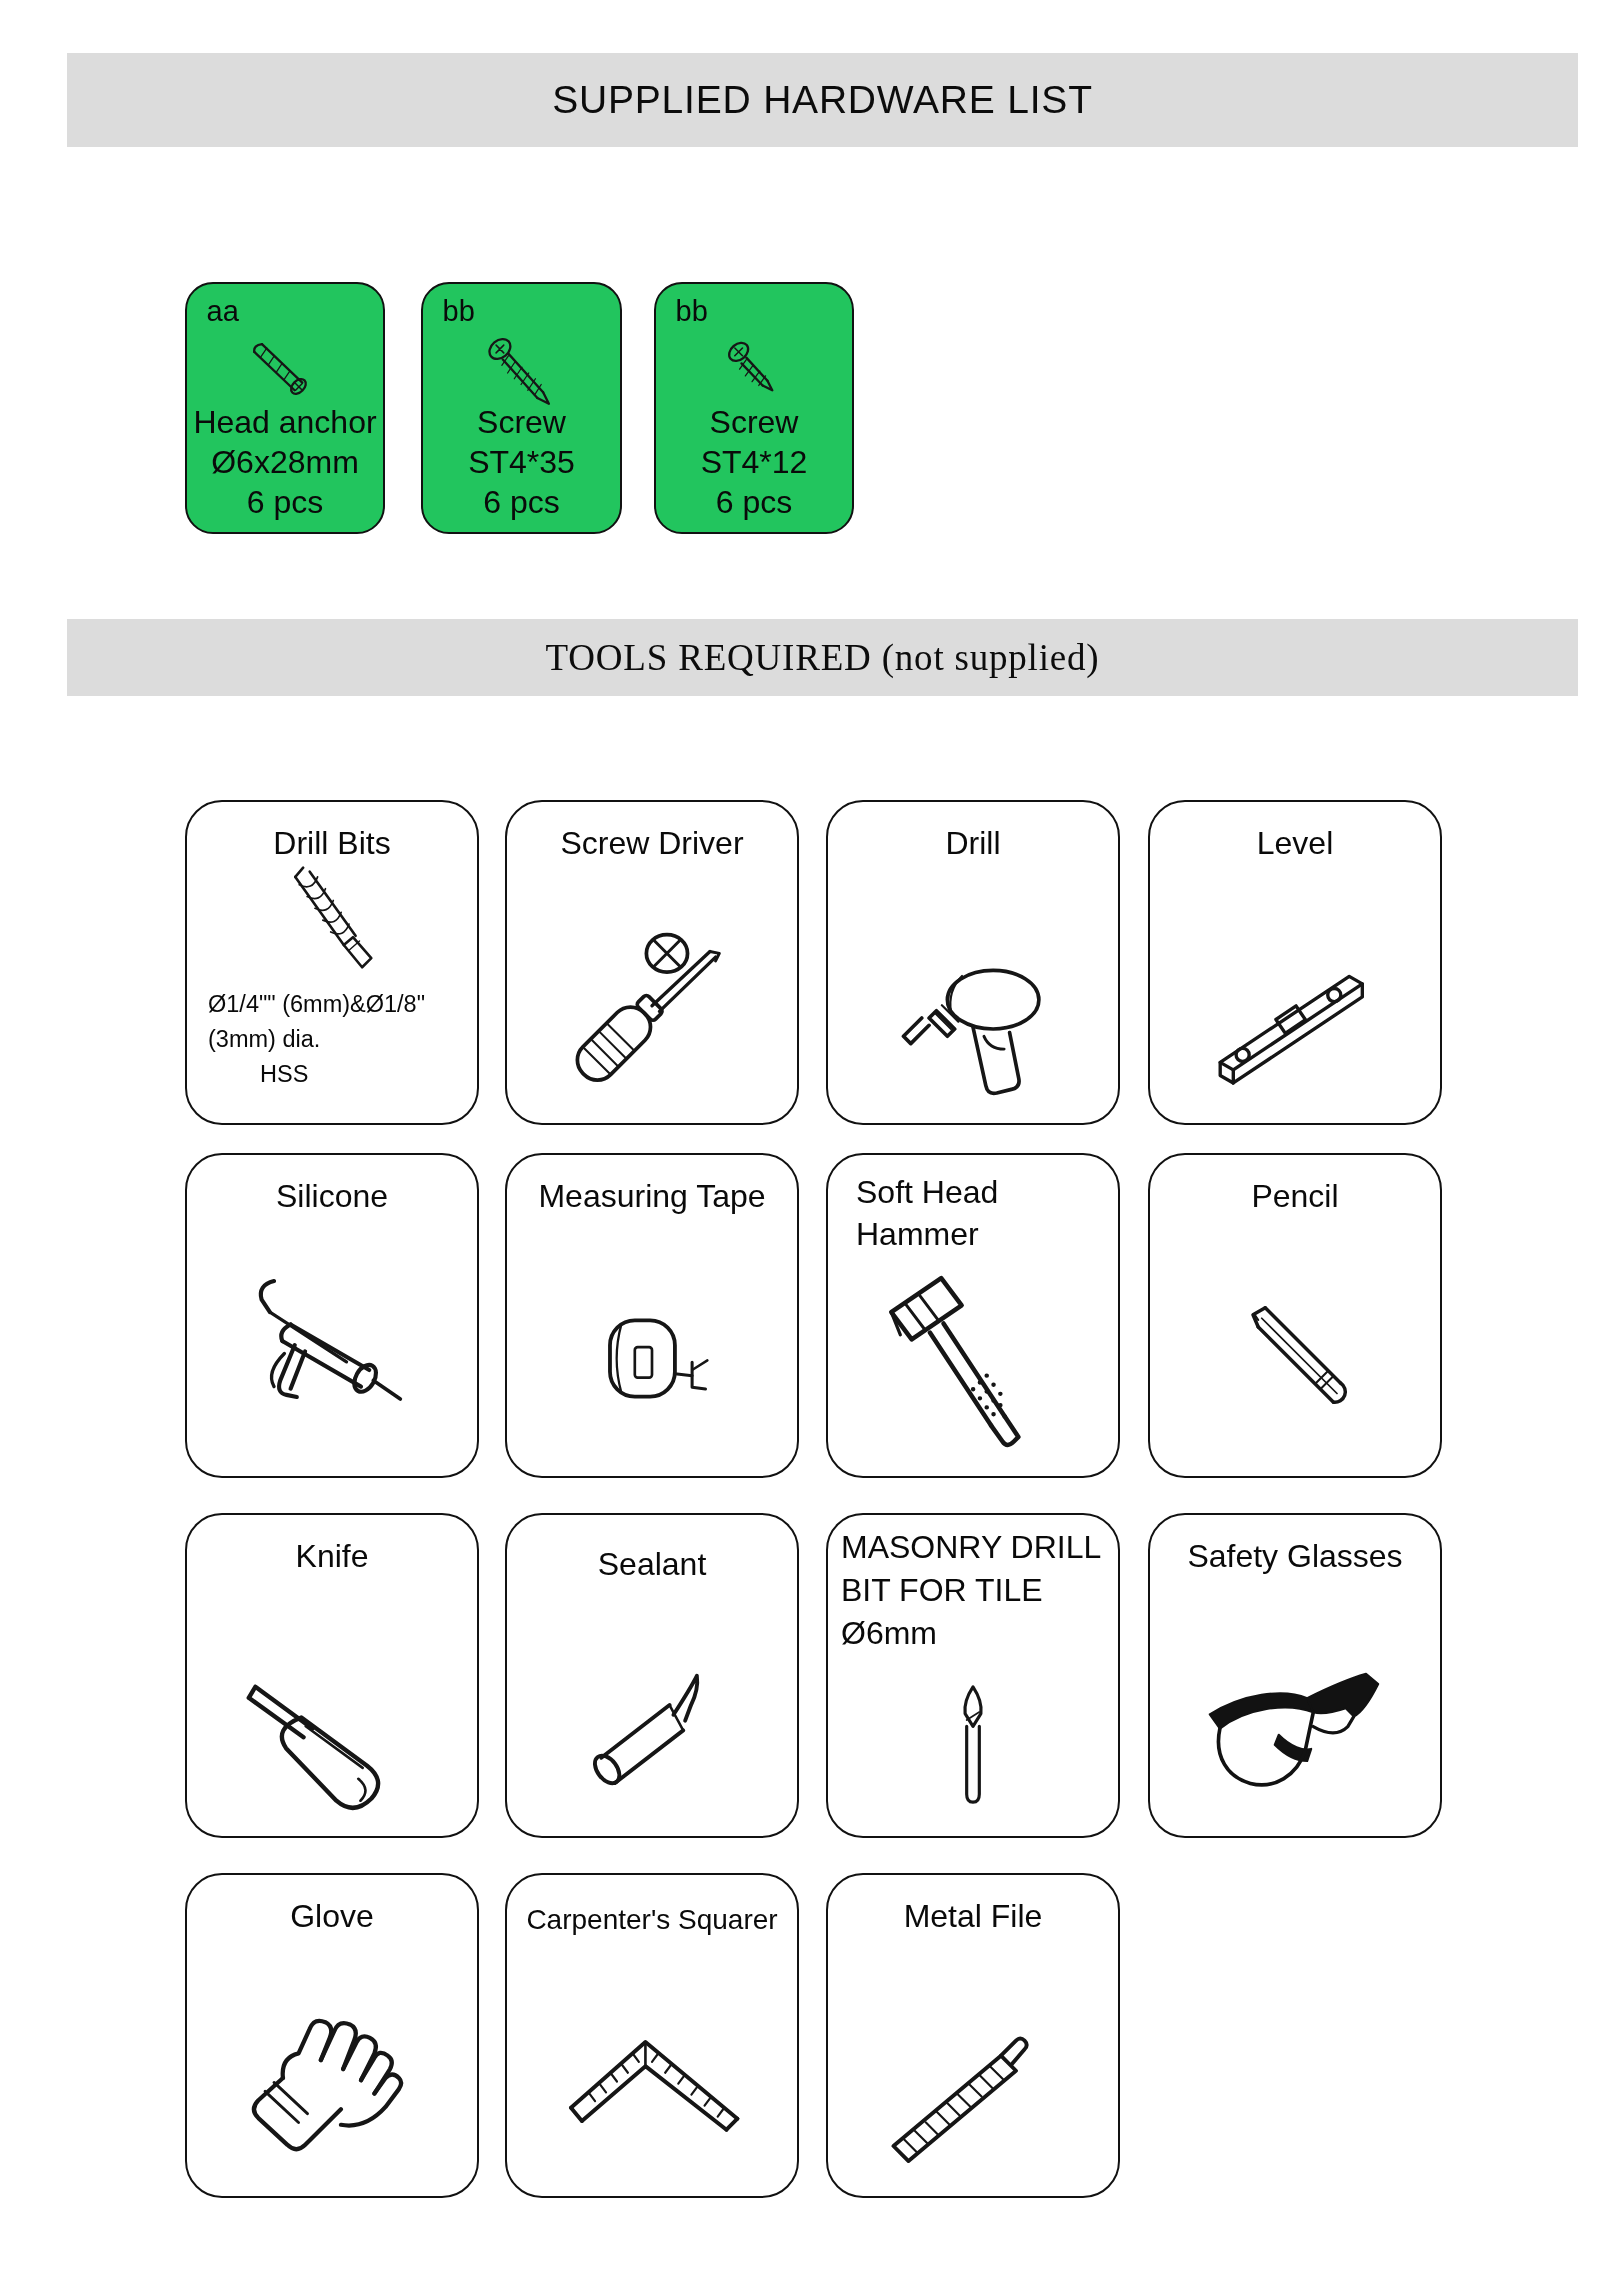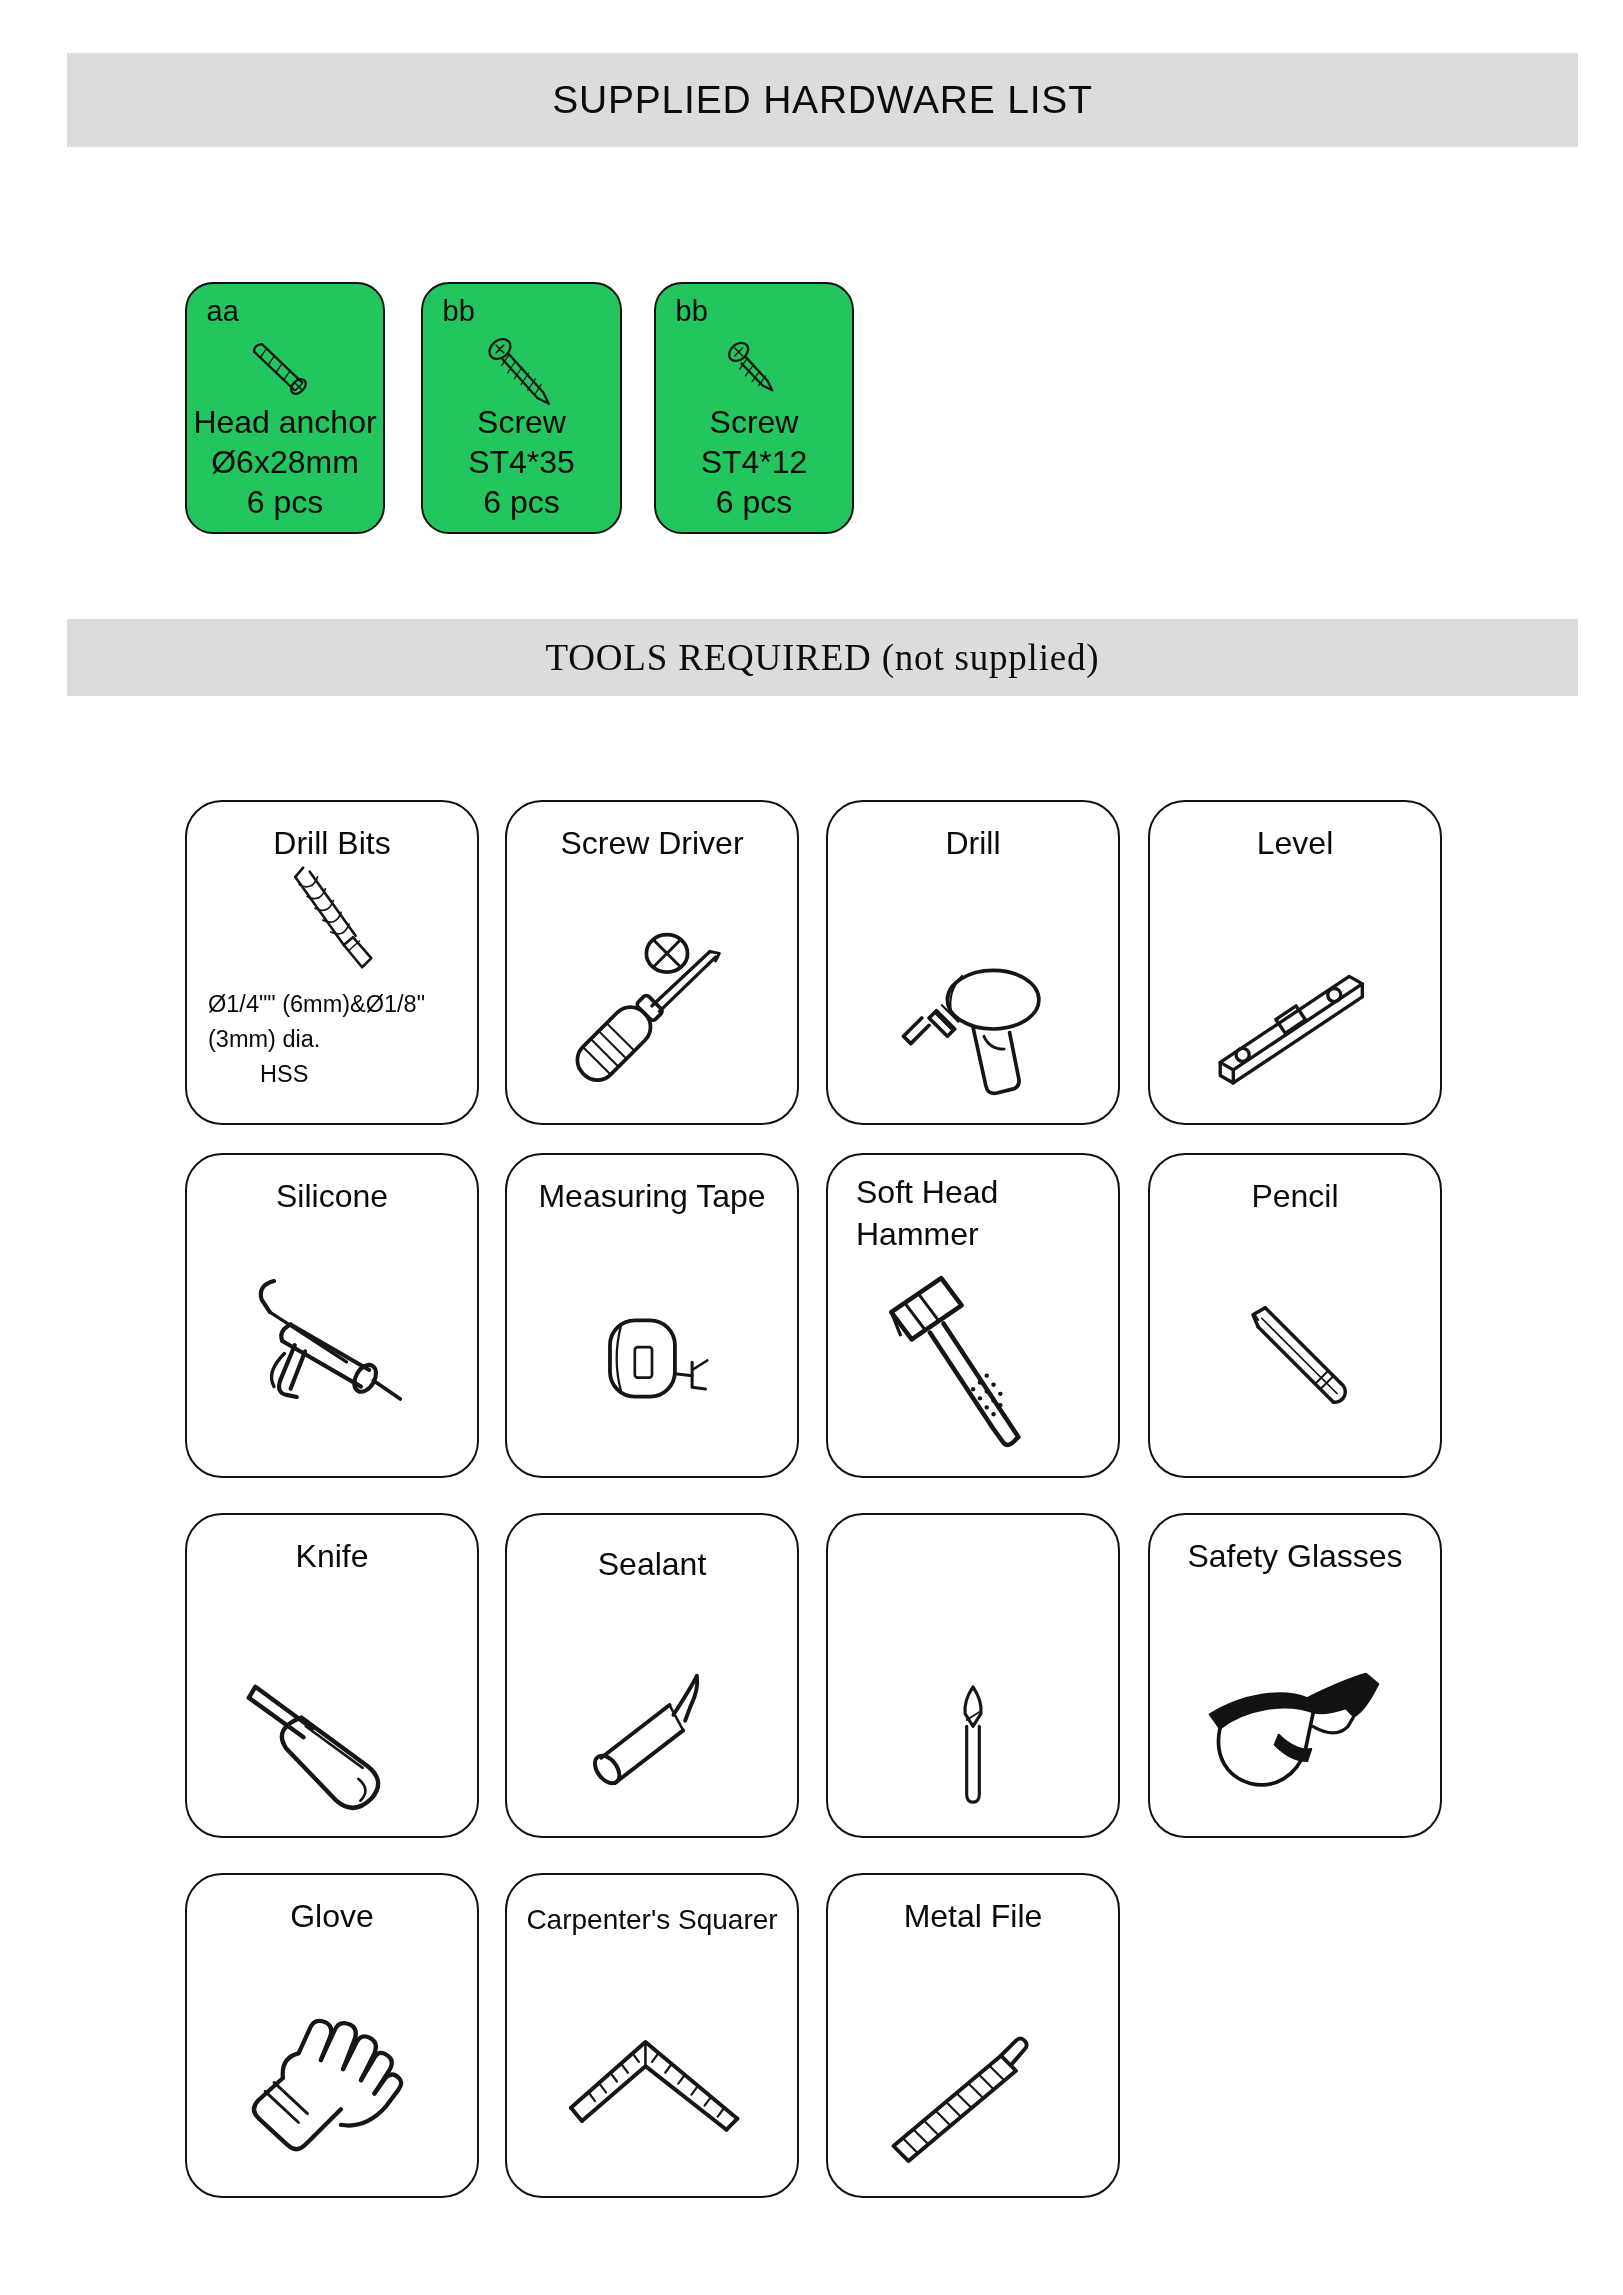--- a/index.html
+++ b/index.html
@@ -341,20 +341,25 @@
   </div>
 
   <div class="tbox" style="left:505px;top:1513px">
     <div class="ttitle" style="top:28px">Sealant</div>
     <svg class="ticon" style="top:114px" width="199" height="195" viewBox="0 0 100 100">
           <use href="#sym-sealant"></use>
         </svg>
   </div>
 
   <div class="tbox" style="left:826px;top:1513px">
+    <div class="ttitle left masonry">
+      <div>MASONRY DRILL</div>
+      <div>BIT FOR TILE</div>
+      <div>Ø6mm</div>
+    </div>
     <svg class="ticon" style="top:154px" width="158" height="162" viewBox="0 0 100 100">
           <use href="#sym-masonry-bit"></use>
         </svg>
   </div>
 
   <div class="tbox" style="left:1148px;top:1513px">
     <div class="ttitle">Safety Glasses</div>
     <svg class="ticon" style="top:106px" width="215" height="203" viewBox="0 0 100 100">
           <use href="#sym-glasses"></use>
         </svg>

